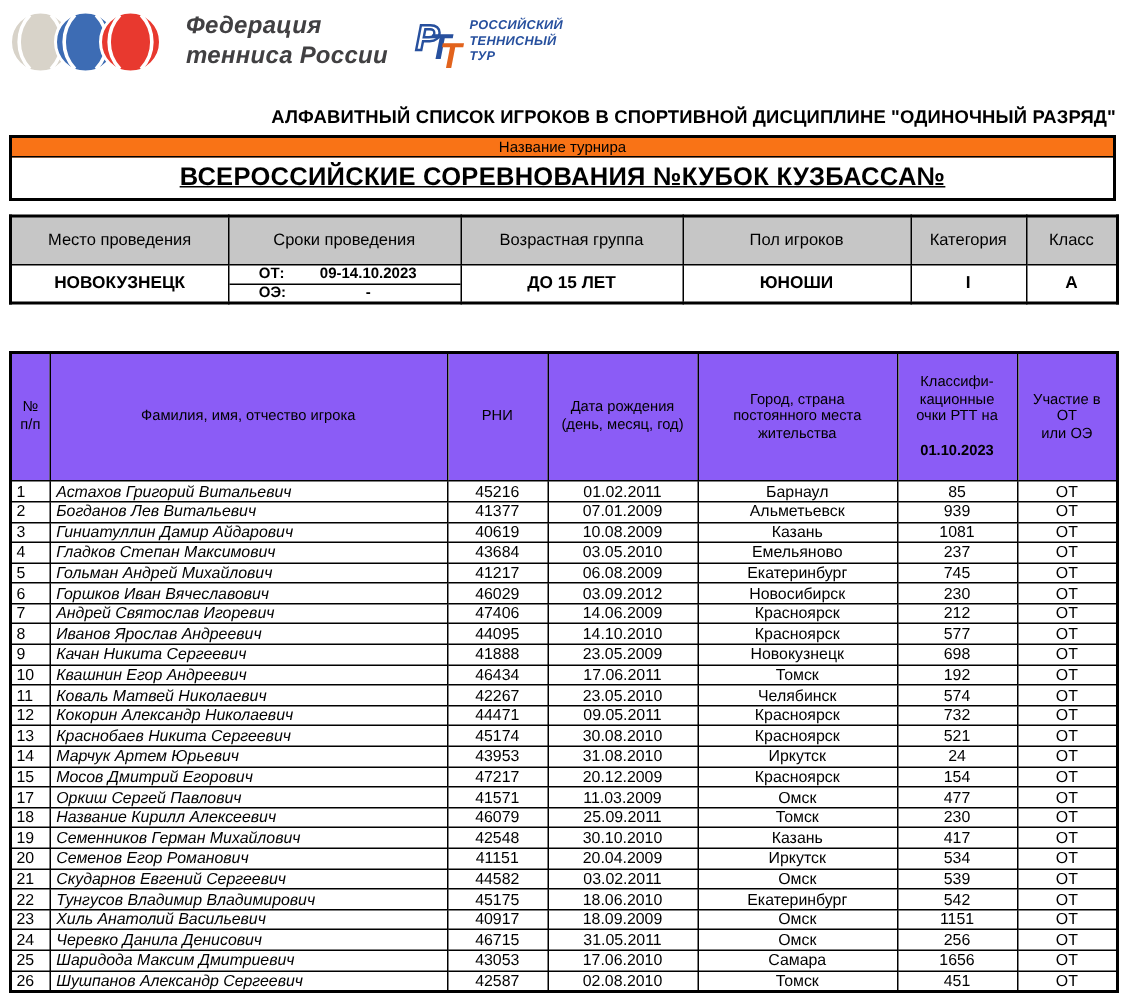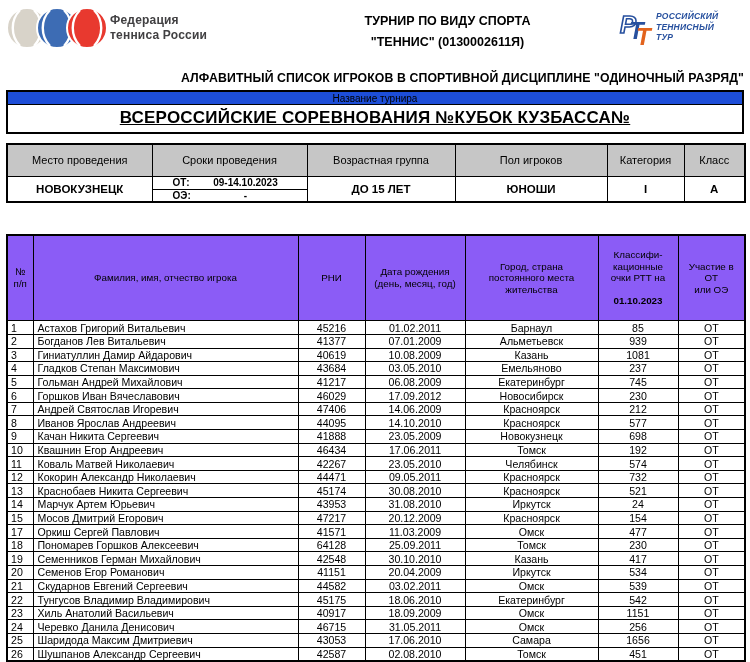--- a/index.html
+++ b/index.html
@@ -10,43 +10,43 @@
     color: #000;
     position: relative;
     overflow: hidden;
   }
   .page { width: 750px; height: 662px; padding: 5px 6px 0 6px; }
 
   
   .top-header { display: flex; align-items: flex-start; height: 58px; }
   .ftr-logo-block { display: flex; align-items: center; width: 270px; }
   .ftr-name {
-    font-size: 12px; font-weight: bold; color: #414042;
-    line-height: 1.25; margin-left: 4px; letter-spacing: 0.2px;
+    font-size: 16px; font-weight: bold; color: #414042;
+    line-height: 1.25; margin-left: 18px; letter-spacing: 0.2px; font-style: italic;
   }
   .center-head {
     flex: 1; text-align: center; font-weight: bold; font-size: 12.5px;
     line-height: 1.7; padding-top: 6px;
   }
   .rtt-block { width: 125px; display: flex; align-items: flex-start; padding-top: 6px; }
   .rtt-text {
     font-size: 8.5px; font-weight: bold; font-style: italic; color: #27509e;
     line-height: 1.25; margin-left: 3px; white-space: pre-line; letter-spacing: 0.2px;
   }
 
   
   .subtitle {
     text-align: right; font-weight: bold; font-size: 12.3px;
     margin-top: 8px; letter-spacing: 0.1px;
   }
 
   
   .tourn-box { border: 2px solid #000; margin-top: 5px; }
   .tourn-label {
-    background: #1d4ed8; border-bottom: 1px solid #000;
+    background: #f97316; border-bottom: 1px solid #000;
     text-align: center; font-size: 10px; padding: 0.5px 0;
   }
   .tourn-name {
     text-align: center; font-size: 17px; font-weight: bold;
     text-decoration: underline; padding: 3px 0 4px 0; letter-spacing: 0.2px;
   }
 
   
   table { border-collapse: collapse; table-layout: fixed; }
   .info-table { width: 738px; margin-top: 9px; border: 2px solid #000; }
@@ -66,21 +66,21 @@
   .players-table { width: 738px; margin-top: 31px; border: 2px solid #000; }
   .players-table th, .players-table td { border: 1px solid #000; overflow: hidden; white-space: nowrap; }
   .players-table th {
     background: #8b5cf6; font-weight: normal; font-size: 9.8px;
     text-align: center; white-space: pre-line; line-height: 1.18;
     padding: 2px 1px; height: 44px; vertical-align: middle;
   }
   .points-date { font-weight: bold; }
   .players-table td { font-size: 10.6px; height: 13.6px; padding: 0 2px; text-align: center; }
   td.c-num  { text-align: left; padding-left: 3px; }
-  td.c-name { text-align: left; padding-left: 4px; }
+  td.c-name { text-align: left; padding-left: 4px; font-style: italic; }
 
   
   .w-num { width: 26px; } .w-name { width: 265px; } .w-rni { width: 67px; }
   .w-dob { width: 100px; } .w-city { width: 133px; } .w-pts { width: 80px; }
   .w-part { width: 67px; }
 </style>
 </head>
 <body>
 
 <div class="page">
@@ -93,24 +93,20 @@
         <path d="M 28 5 A 26 26 0 0 1 28 41" fill="none" stroke="#fff" stroke-width="2.4"></path>
         <circle cx="51" cy="23" r="20" fill="#3d6cb4" stroke="#fff" stroke-width="2"></circle>
         <path d="M 44 5 A 26 26 0 0 0 44 41" fill="none" stroke="#fff" stroke-width="2.4"></path>
         <path d="M 58 5 A 26 26 0 0 1 58 41" fill="none" stroke="#fff" stroke-width="2.4"></path>
         <circle cx="81" cy="23" r="20" fill="#e8392f" stroke="#fff" stroke-width="2"></circle>
         <path d="M 74 5 A 26 26 0 0 0 74 41" fill="none" stroke="#fff" stroke-width="2.4"></path>
         <path d="M 88 5 A 26 26 0 0 1 88 41" fill="none" stroke="#fff" stroke-width="2.4"></path>
       </svg>
       <div class="ftr-name" style="white-space: pre-line;">Федерация
 тенниса России</div>
-    </div>
-    <div class="center-head">
-      <div>ТУРНИР ПО ВИДУ СПОРТА</div>
-      <div>"ТЕННИС" (0130002611Я)</div>
     </div>
     <div class="rtt-block">
       <svg width="34" height="40" viewBox="0 0 34 40">
         <g font-family="'Liberation Sans', sans-serif" font-weight="bold" font-style="italic" font-size="24">
           <text x="1" y="22" fill="#fff" stroke="#27509e" stroke-width="1.6">Р</text>
           <text x="10" y="28" fill="#27509e">Т</text>
           <text x="17" y="34" fill="#e2631d">Т</text>
         </g>
       </svg>
       <div class="rtt-text">РОССИЙСКИЙ
@@ -239,21 +235,21 @@
           <td class="c-rni">41217</td>
           <td class="c-dob">06.08.2009</td>
           <td class="c-city">Екатеринбург</td>
           <td class="c-points">745</td>
           <td class="c-participation">ОТ</td>
         </tr>
         <tr>
           <td class="c-num">6</td>
           <td class="c-name">Горшков Иван Вячеславович</td>
           <td class="c-rni">46029</td>
-          <td class="c-dob">17.09.2012</td>
+          <td class="c-dob">03.09.2012</td>
           <td class="c-city">Новосибирск</td>
           <td class="c-points">230</td>
           <td class="c-participation">ОТ</td>
         </tr>
         <tr>
           <td class="c-num">7</td>
           <td class="c-name">Андрей Святослав Игоревич</td>
           <td class="c-rni">47406</td>
           <td class="c-dob">14.06.2009</td>
           <td class="c-city">Красноярск</td>
@@ -336,22 +332,22 @@
           <td class="c-num">17</td>
           <td class="c-name">Оркиш Сергей Павлович</td>
           <td class="c-rni">41571</td>
           <td class="c-dob">11.03.2009</td>
           <td class="c-city">Омск</td>
           <td class="c-points">477</td>
           <td class="c-participation">ОТ</td>
         </tr>
         <tr>
           <td class="c-num">18</td>
-          <td class="c-name">Пономарев Горшков Алексеевич</td>
-          <td class="c-rni">64128</td>
+          <td class="c-name">Название Кирилл Алексеевич</td>
+          <td class="c-rni">46079</td>
           <td class="c-dob">25.09.2011</td>
           <td class="c-city">Томск</td>
           <td class="c-points">230</td>
           <td class="c-participation">ОТ</td>
         </tr>
         <tr>
           <td class="c-num">19</td>
           <td class="c-name">Семенников Герман Михайлович</td>
           <td class="c-rni">42548</td>
           <td class="c-dob">30.10.2010</td>

